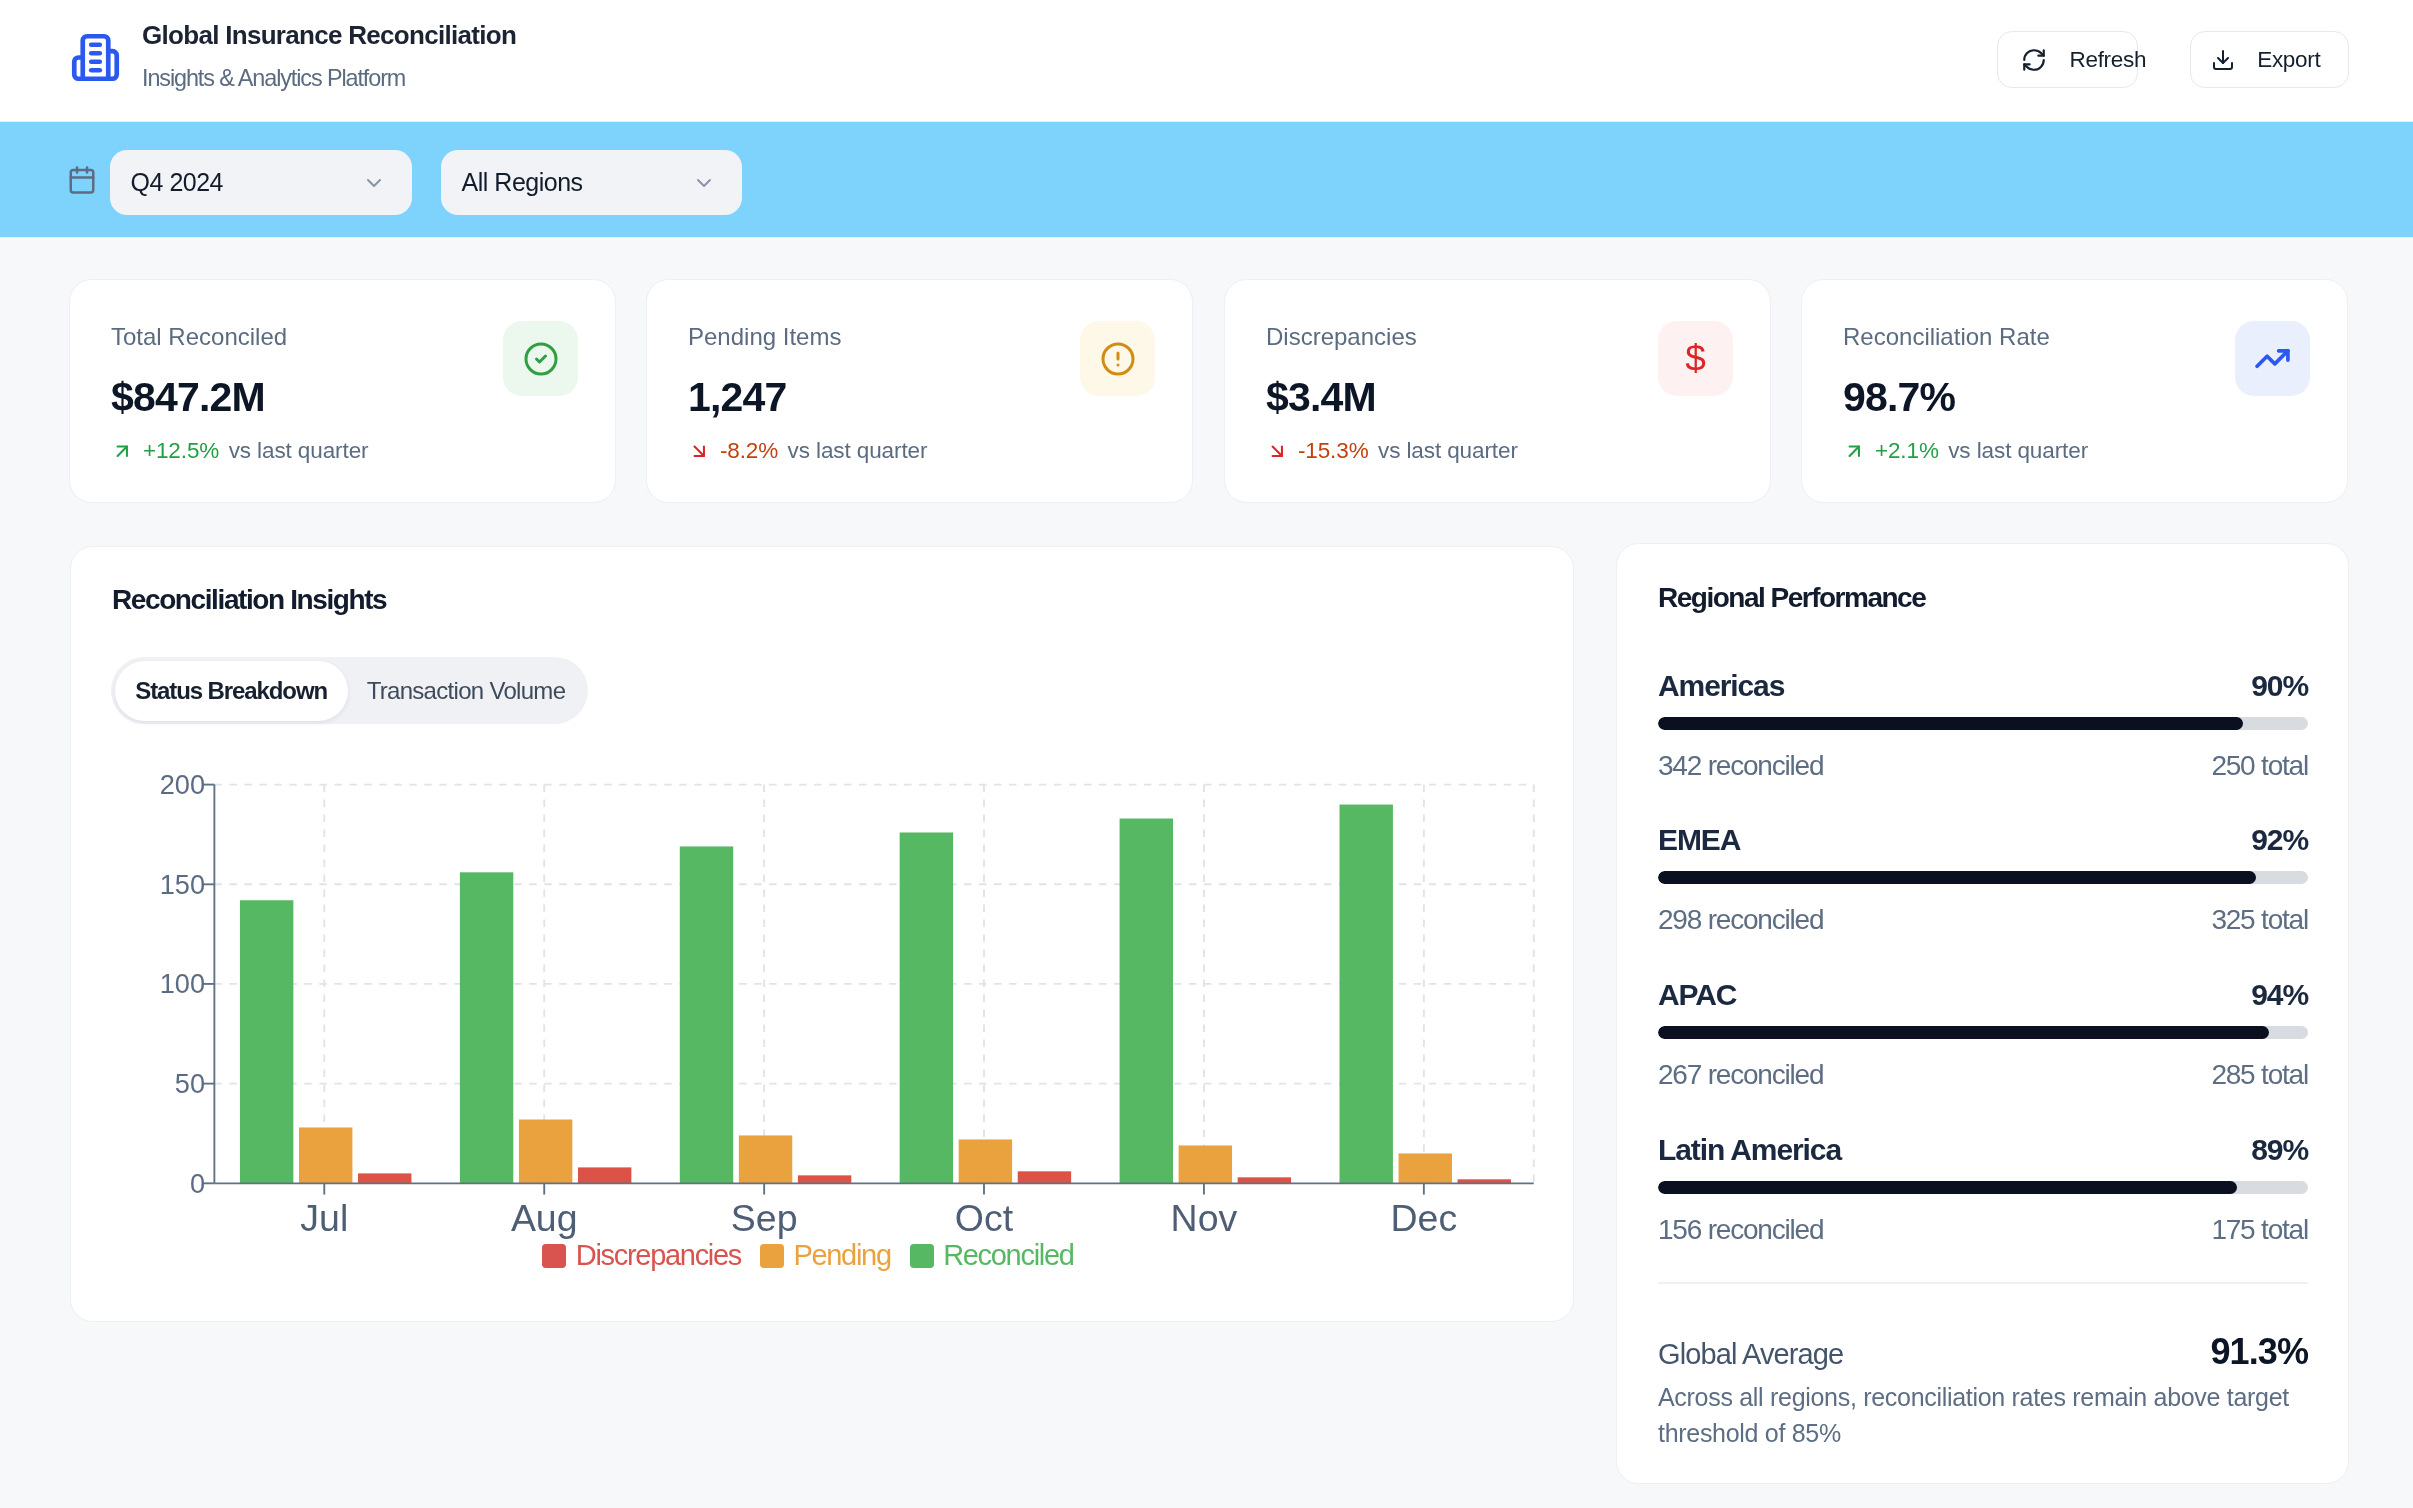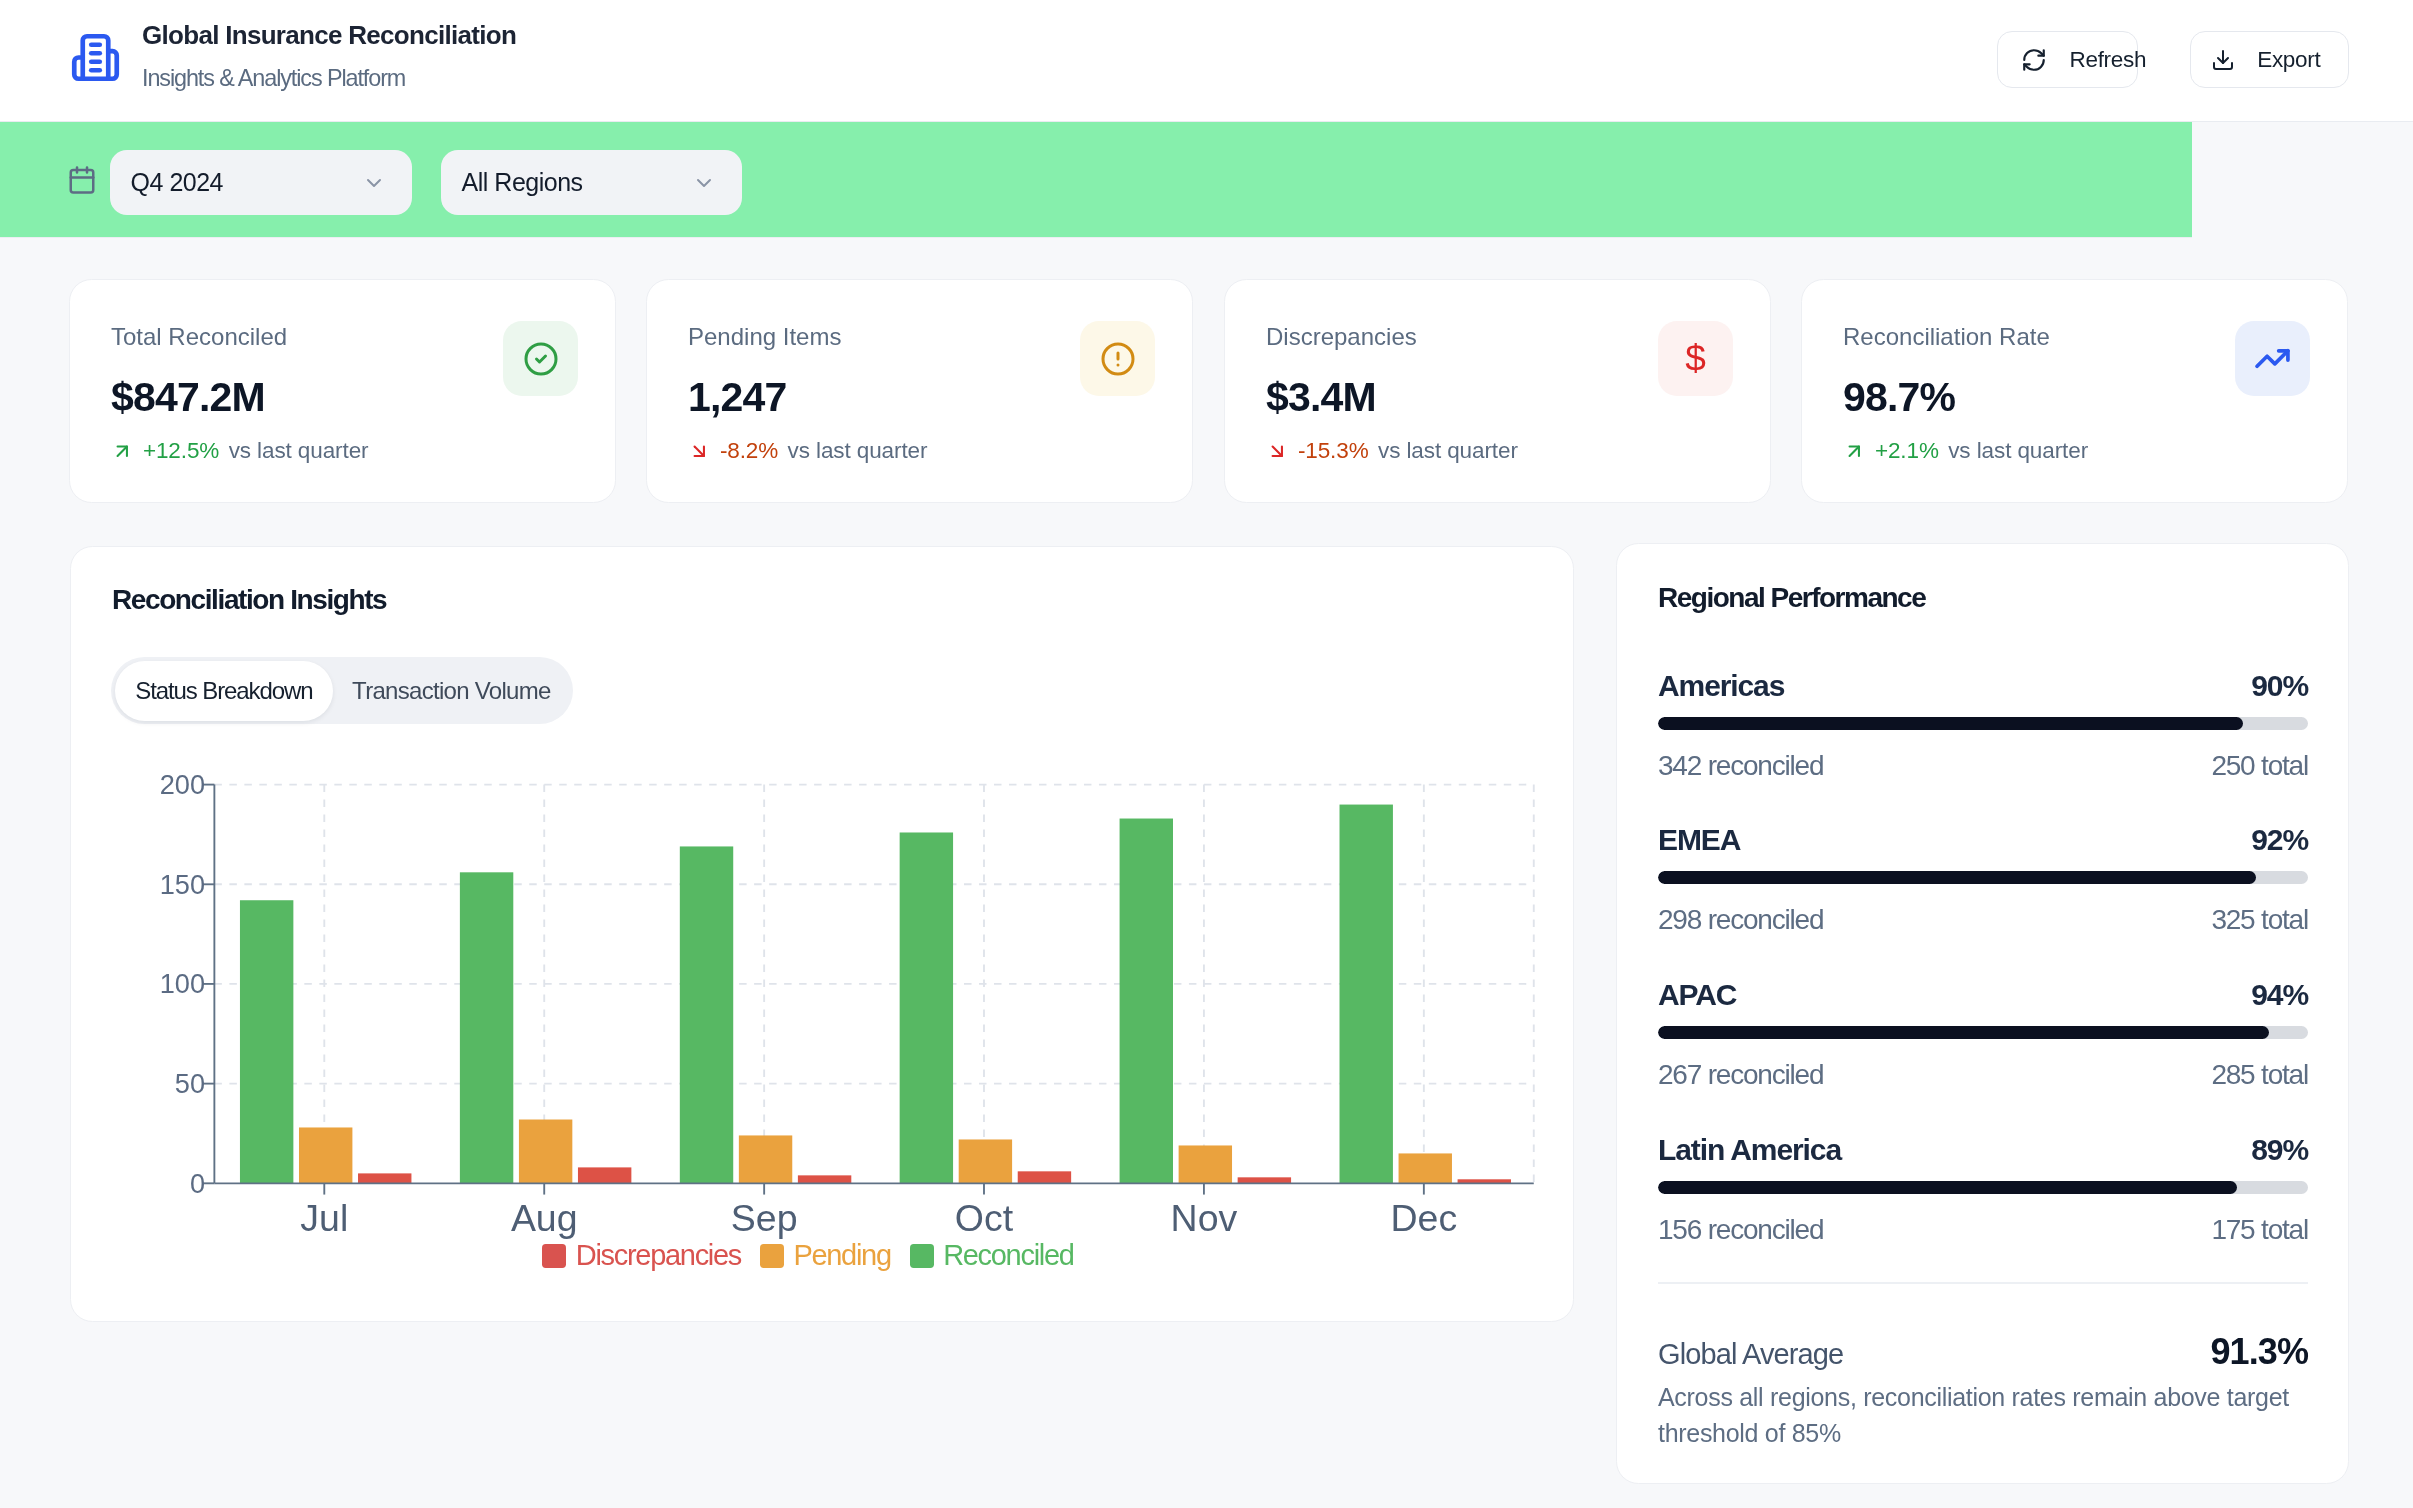--- a/index.html
+++ b/index.html
@@ -12,21 +12,21 @@
 .header { position:absolute; left:0; top:0; width:2413px; height:122px; background:#fff; border-bottom:1.9px solid #e9ecf1; }
 .logo { position:absolute; left:70px; top:32px; }
 .htitle { position:absolute; left:142px; top:19px; font-size:26px; font-weight:700; color:#1c2434; letter-spacing:-0.7px; line-height:32px; }
 .hsub { position:absolute; left:142px; top:64px; font-size:23.4px; color:#5b6b80; line-height:28px; letter-spacing:-1.1px; }
 .hbtn { position:absolute; top:31px; height:57px; background:#fff; border:1.9px solid #e5e8ee; border-radius:15px; display:flex; align-items:center; font-size:22.5px; font-weight:500; color:#15202e; letter-spacing:-0.3px; }
 .hbtn svg { flex:none; }
 #btn-refresh { left:1997px; width:141px; padding-left:23px; gap:22.5px; }
 #btn-export { left:2190px; width:159px; padding-left:19.7px; gap:22.5px; }
 
 
-.filterbar { position:absolute; left:0; top:122px; width:2192px; height:116px; background:#86efac; border-bottom:1.9px solid #ebeef2; }
+.filterbar { position:absolute; left:0; top:122px; width:2413px; height:116px; background:#7dd3fc; border-bottom:1.9px solid #ebeef2; }
 .cal { position:absolute; left:67px; top:43px; }
 .sel { position:absolute; top:28px; height:65px; background:#f1f3f6; border-radius:17px; display:flex; align-items:center; font-size:25px; color:#131c2b; letter-spacing:-0.5px; }
 .sel .txt { margin-left:20.6px; }
 .sel svg { position:absolute; right:26px; top:20.6px; }
 #sel-q { left:110px; width:302px; }
 #sel-r { left:441px; width:301px; }
 
 
 .card { position:absolute; background:#fff; border-radius:22.5px; border:1.9px solid #edeff3; }
 .scard { top:279px; width:547px; height:224px; }
@@ -35,21 +35,21 @@
 .strend { position:absolute; left:41px; top:157px; display:flex; align-items:center; gap:9.4px; font-size:22.5px; line-height:28px; letter-spacing:-0.1px; }
 .strend .pos { color:#22a045; } .strend .neg { color:#c2410c; }
 .strend .rest { color:#5b6b80; }
 .sicon { position:absolute; right:37px; top:41px; width:75px; height:75px; border-radius:19px; display:flex; align-items:center; justify-content:center; }
 
 
 .chartcard { left:70px; top:546px; width:1504px; height:776px; }
 .ctitle { position:absolute; left:41px; top:30px; font-size:28px; font-weight:700; color:#121c2c; letter-spacing:-1.4px; line-height:45px; }
 .tabs { position:absolute; left:40px; top:110px; height:67px; background:#eff1f5; border-radius:34px; display:inline-flex; align-items:center; padding:0 3.7px; }
 .tab { height:60px; border-radius:30px; display:flex; align-items:center; font-size:24px; letter-spacing:-1.1px; }
-.tab.active { background:#fff; font-weight:400; color:#16202e; box-shadow:0 1.9px 5.6px rgba(16,24,40,.08); padding:0 20.6px; }
+.tab.active { background:#fff; font-weight:700; color:#16202e; box-shadow:0 1.9px 5.6px rgba(16,24,40,.08); padding:0 20.6px; }
 .tab.inactive { color:#3f4a5a; font-weight:500; padding:0 19px; letter-spacing:-0.7px; }
 .legend { position:absolute; left:0; width:1504px; top:692px; display:flex; justify-content:center; gap:19px; transform:translateX(-15px); }
 .litem { display:flex; align-items:center; gap:9.4px; font-size:29px; letter-spacing:-1.3px; }
 .lsq { width:24px; height:24px; border-radius:3.7px; flex:none; }
 
 .regional { left:1616px; top:543px; width:733px; height:941px; }
 .rtitle { position:absolute; left:41px; top:31px; font-size:28px; font-weight:700; color:#121c2c; letter-spacing:-1.5px; line-height:45px; }
 .rrow { position:absolute; left:41px; width:650px; }
 .rline { display:flex; justify-content:space-between; font-size:30px; line-height:39px; font-weight:700; color:#1b2940; letter-spacing:-1.1px; }
 .rbar { margin-top:12px; height:13px; border-radius:6.6px; background:#d8dbe0; overflow:hidden; }

